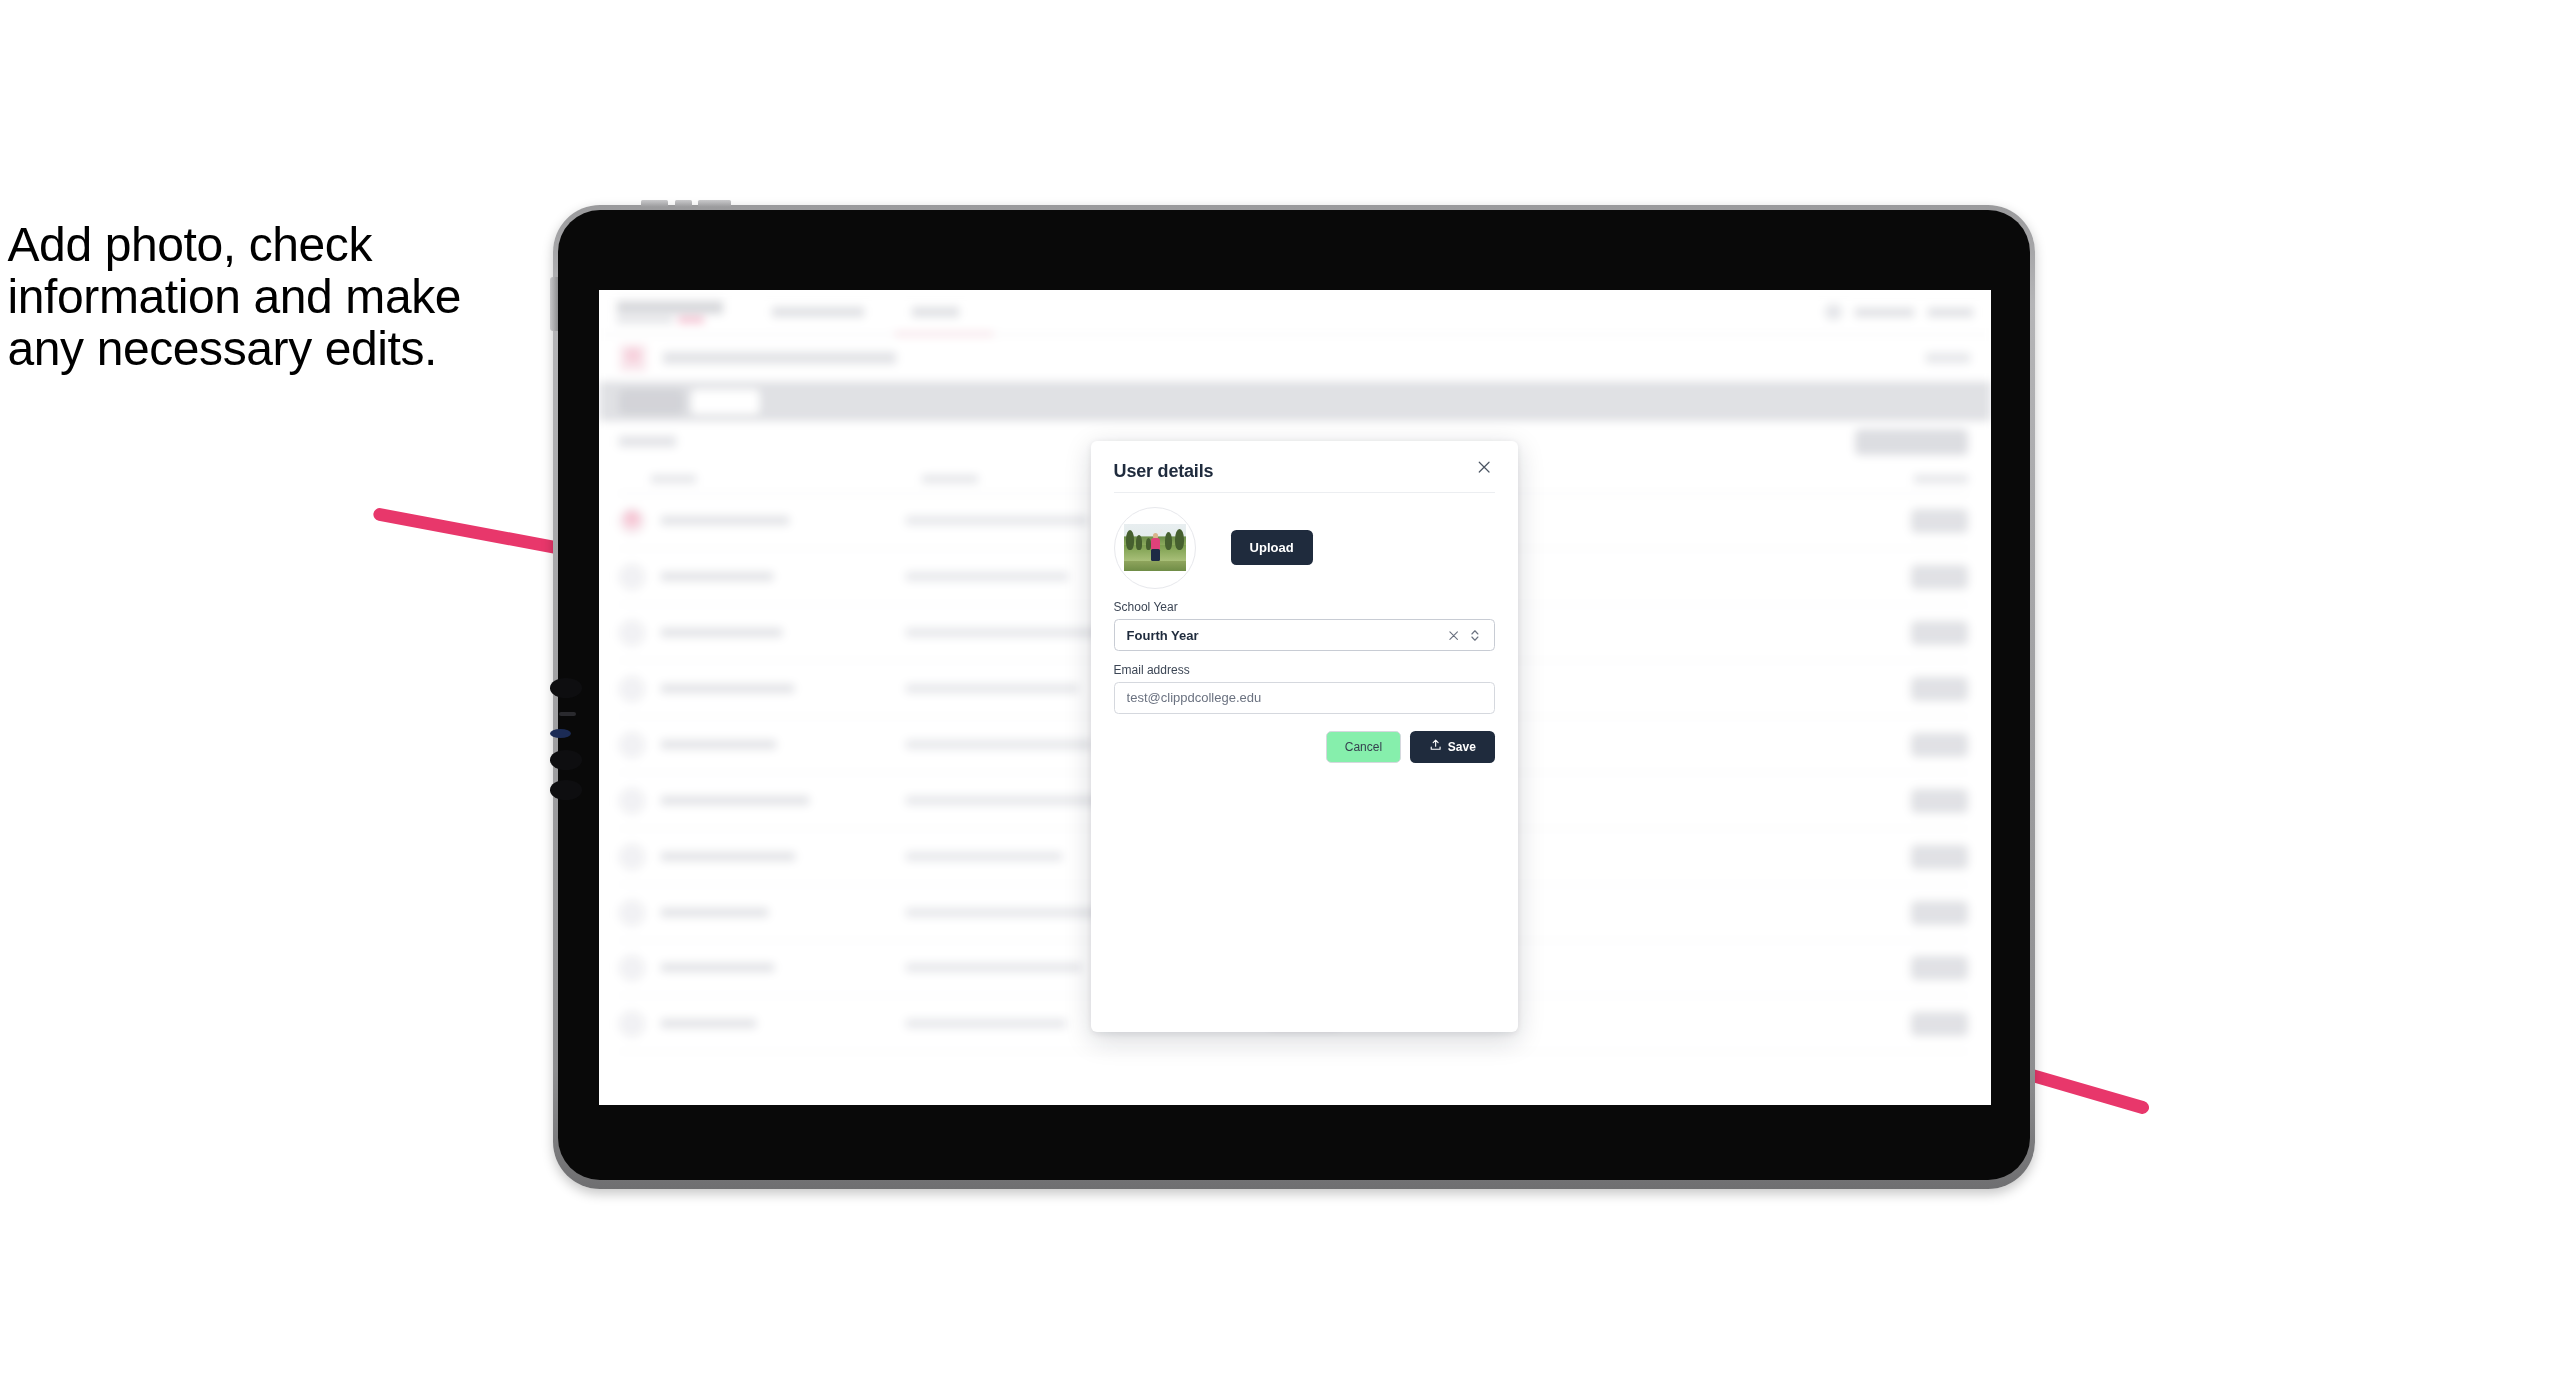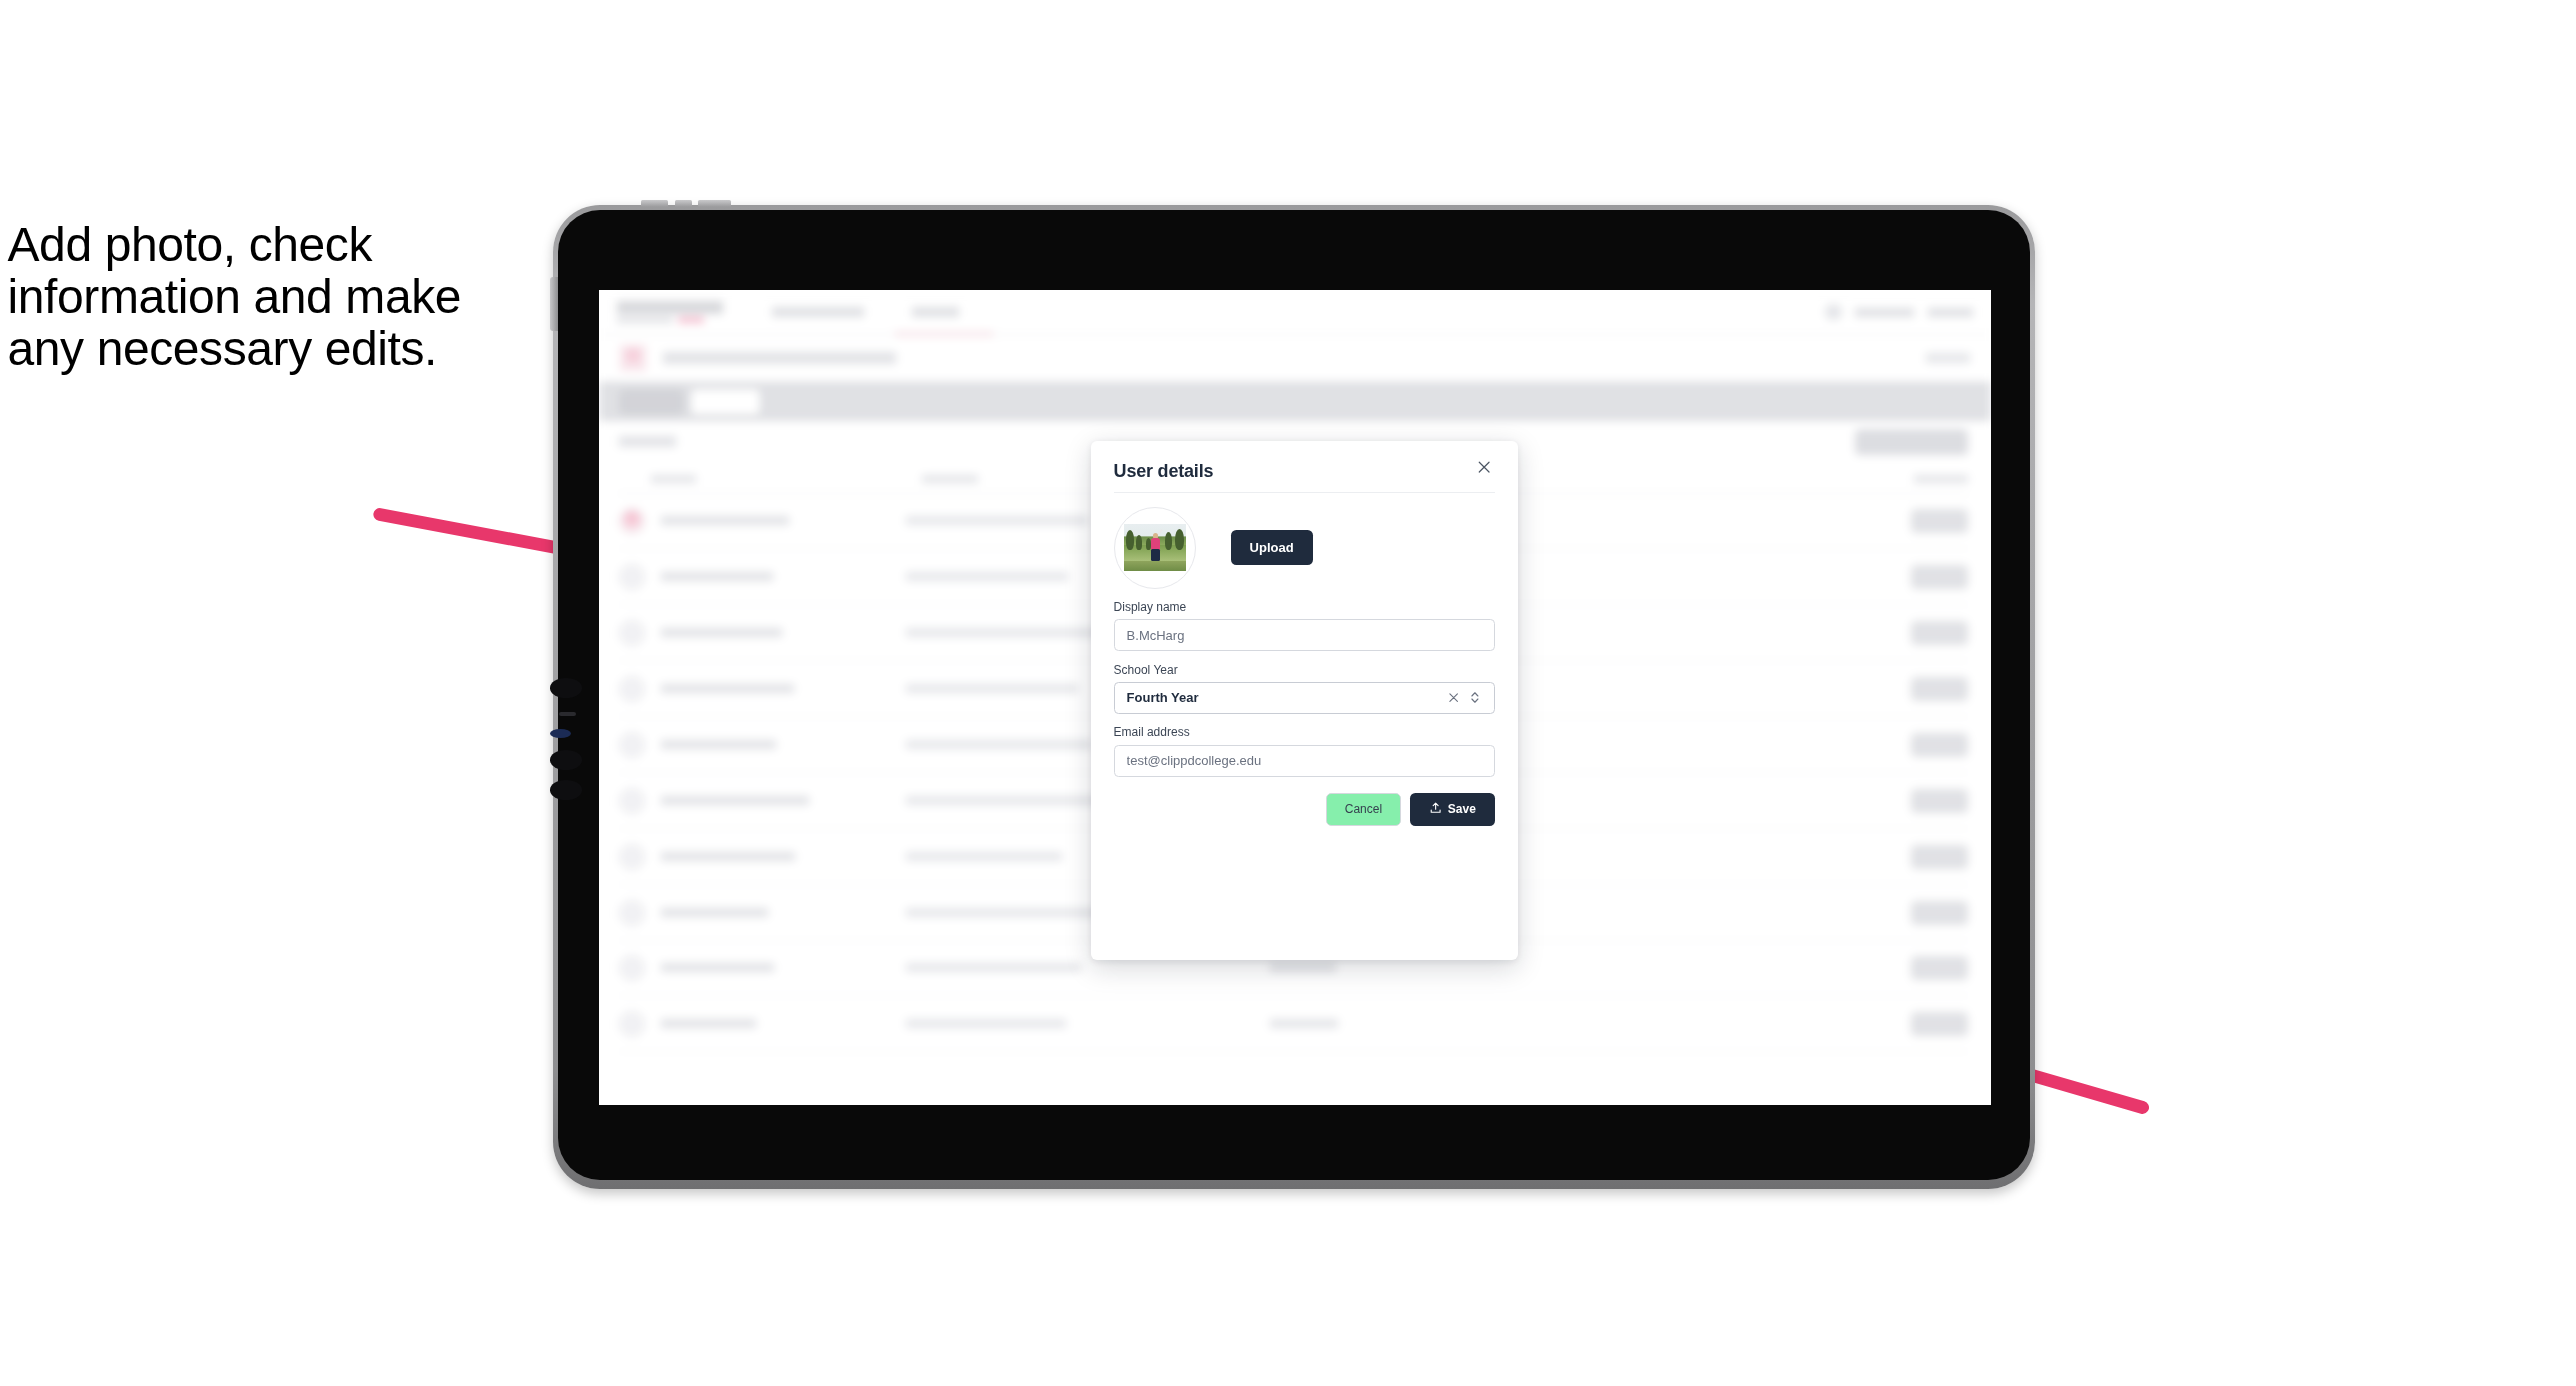--- a/index.html
+++ b/index.html
@@ -208,21 +208,21 @@
   .t-year  { height: 9px; background: #e1e2e6; border-radius: 1.5px; position: absolute; left: 651px; }
   .t-edit  { position: absolute; right: 0; width: 57px; height: 24px; border-radius: 5.3px; background: #dddee2; }
   .trow.first .t-avatar { background: radial-gradient(circle at 50% 40%, #f4bfcf 0 40%, #f9e3ea 41% 100%); }
 
   
   #modal {
     position: absolute;
     left: 492px;       
     top: 151px;        
     width: 427px;
-    height: 519px;
+    height: 591px;
     background: #ffffff;
     border-radius: 6px;
     box-shadow: 0 7.5px 27px rgba(16,24,40,0.17), 0 1.5px 6px rgba(16,24,40,0.08);
     padding: 19.6px 22.6px 0 22.6px;
   }
   #modal-head {
     display: flex; align-items: flex-start; justify-content: space-between;
     border-bottom: 0.8px solid #eceef1;
     padding-bottom: 10.6px;
   }
@@ -507,24 +507,20 @@
               <div id="golfer-club"></div>
               <div id="golfer-head"></div>
               <div id="golfer-torso"></div>
               <div id="golfer-legs"></div>
             </div>
           </div>
           <button id="upload-btn">Upload</button>
         </div>
 
 
-        <div class="field-group">
-          <label class="field-label">Display name</label>
-          <input class="field-input" type="text" value="B.McHarg" style="">
-        </div>
 
         <div class="field-group">
           <label class="field-label">School Year</label>
           <div id="select-wrap">
             <div id="select-box">Fourth Year</div>
             <div id="select-clear">
               <svg width="11.3" height="11.3" viewBox="0 0 15 15" aria-hidden="true">
                 <path d="M2.5,2.5 L12.5,12.5 M12.5,2.5 L2.5,12.5" stroke="currentColor" stroke-width="1.5" stroke-linecap="round"></path>
               </svg>
             </div>

